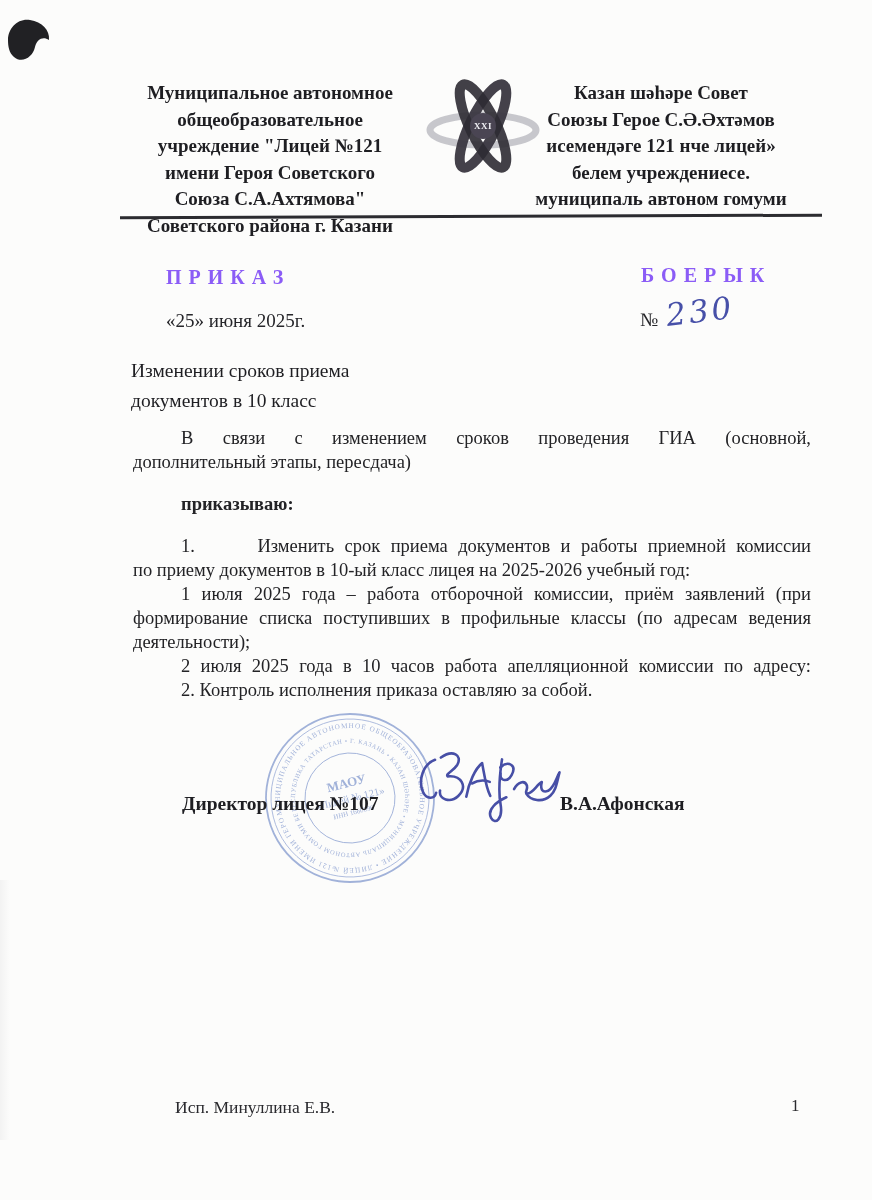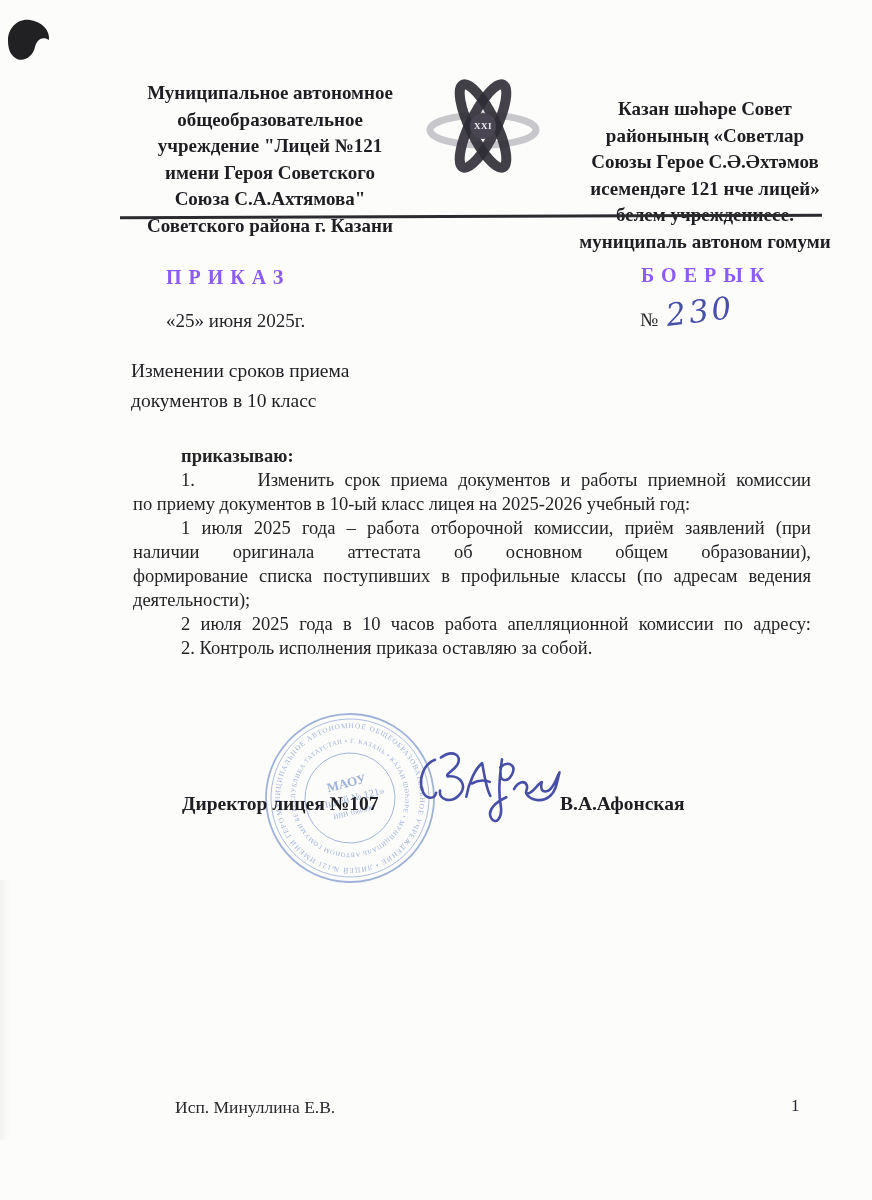--- a/index.html
+++ b/index.html
@@ -10,21 +10,21 @@
     color:#232327;
   }
   .abs{position:absolute;}
   .b{font-weight:bold;}
   .page{position:absolute;left:0;top:0;width:872px;height:1000px;}
 
   
   .hcol{font-weight:bold;font-size:19px;line-height:26.5px;text-align:center;color:#1e1e22;}
   .hcol .hl{white-space:nowrap;}
   .hleft{left:116px;top:80px;width:308px;}
-  .hright{left:552px;top:80px;width:306px;margin-top:16px;}
+  .hright{left:508px;top:80px;width:306px;}
   .rule{left:120px;top:215px;width:702px;height:2.6px;background:#2c2c30;transform:rotate(-0.22deg);}
 
   
   .ordtitle{font-weight:bold;font-size:20px;letter-spacing:7px;color:#8b5cf6;white-space:nowrap;}
   .dateline{font-size:19px;color:#26262a;white-space:nowrap;}
   .numsign{font-size:19px;color:#26262a;}
   .numvalue{
     font-family:"DejaVu Serif","Liberation Serif",serif;
     font-style:italic;font-size:31px;letter-spacing:3px;
     color:#4750a8;transform:rotate(-7deg);white-space:nowrap;
@@ -74,21 +74,20 @@
     <g fill="none">
       <ellipse cx="59" cy="60" rx="46" ry="13" stroke="#3a3740" stroke-width="10" opacity="0.95" transform="rotate(-64 59 60)"></ellipse>
       <ellipse cx="59" cy="60" rx="46" ry="13" stroke="#2e2b33" stroke-width="10" opacity="0.9" transform="rotate(64 59 60)"></ellipse>
     </g>
     <circle cx="59" cy="60" r="13" fill="#4a4553"></circle>
     <text x="59" y="63" text-anchor="middle" font-size="9" font-weight="bold" fill="#efeff4" letter-spacing="0.5">XXI</text>
   </svg>
 
   <div class="abs hcol hright">
       <div class="hl">Казан шәһәре Совет</div>
-      <div class="hl">районының «Советлар</div>
       <div class="hl">Союзы Герое С.Ә.Әхтәмов</div>
       <div class="hl">исемендәге 121 нче лицей»</div>
       <div class="hl">белем учреждениесе.</div>
       <div class="hl">муниципаль автоном гомуми</div>
     </div>
 
   <div class="abs rule"></div>
 
   <div class="abs ordtitle" style="left:166px;top:266px">ПРИКАЗ</div>
   <div class="abs ordtitle" style="left:641px;top:264px">БОЕРЫК</div>
@@ -96,30 +95,33 @@
   <div class="abs dateline" style="left:166px;top:310px">«25» июня 2025г.</div>
   <div class="abs numsign" style="left:640px;top:309px">№</div>
   <div class="abs numvalue" style="left:666px;top:293px">230</div>
 
   <div class="abs subject" style="left:131px;top:356px">
       <div>Изменении сроков приема</div>
       <div>документов в 10 класс</div>
     </div>
 
   <div class="abs bodytext">
+      <div class="para">
+        <div class="jl ind">В связи с изменением сроков проведения ГИА (основной,</div>
+        <div class="ll">дополнительный этапы, пересдача)</div>
+      </div>
       <div class="para b" style="margin-top: 18px;">
         <div class="ll ind">приказываю:</div>
       </div>
-      <div class="para" style="margin-top: 0;">
+      <div class="para" style="margin-top: 18px;">
         <div class="jl ind">1.&nbsp;&nbsp;&nbsp;&nbsp;&nbsp;&nbsp;Изменить срок приема документов и работы приемной комиссии</div>
         <div class="ll">по приему документов в 10-ый класс лицея на 2025-2026 учебный год:</div>
       </div>
       <div class="para">
         <div class="jl ind">1 июля 2025 года – работа отборочной комиссии, приём заявлений (при</div>
-        <div class="jl">наличии оригинала аттестата об основном общем образовании),</div>
         <div class="jl">формирование списка поступивших в профильные классы (по адресам ведения</div>
         <div class="ll">деятельности);</div>
       </div>
       <div class="para">
         <div class="jl ind">2 июля 2025 года в 10 часов работа апелляционной комиссии по адресу:</div>
       </div>
       <div class="para">
         <div class="ll ind">2. Контроль исполнения приказа оставляю за собой.</div>
       </div>
     </div>

